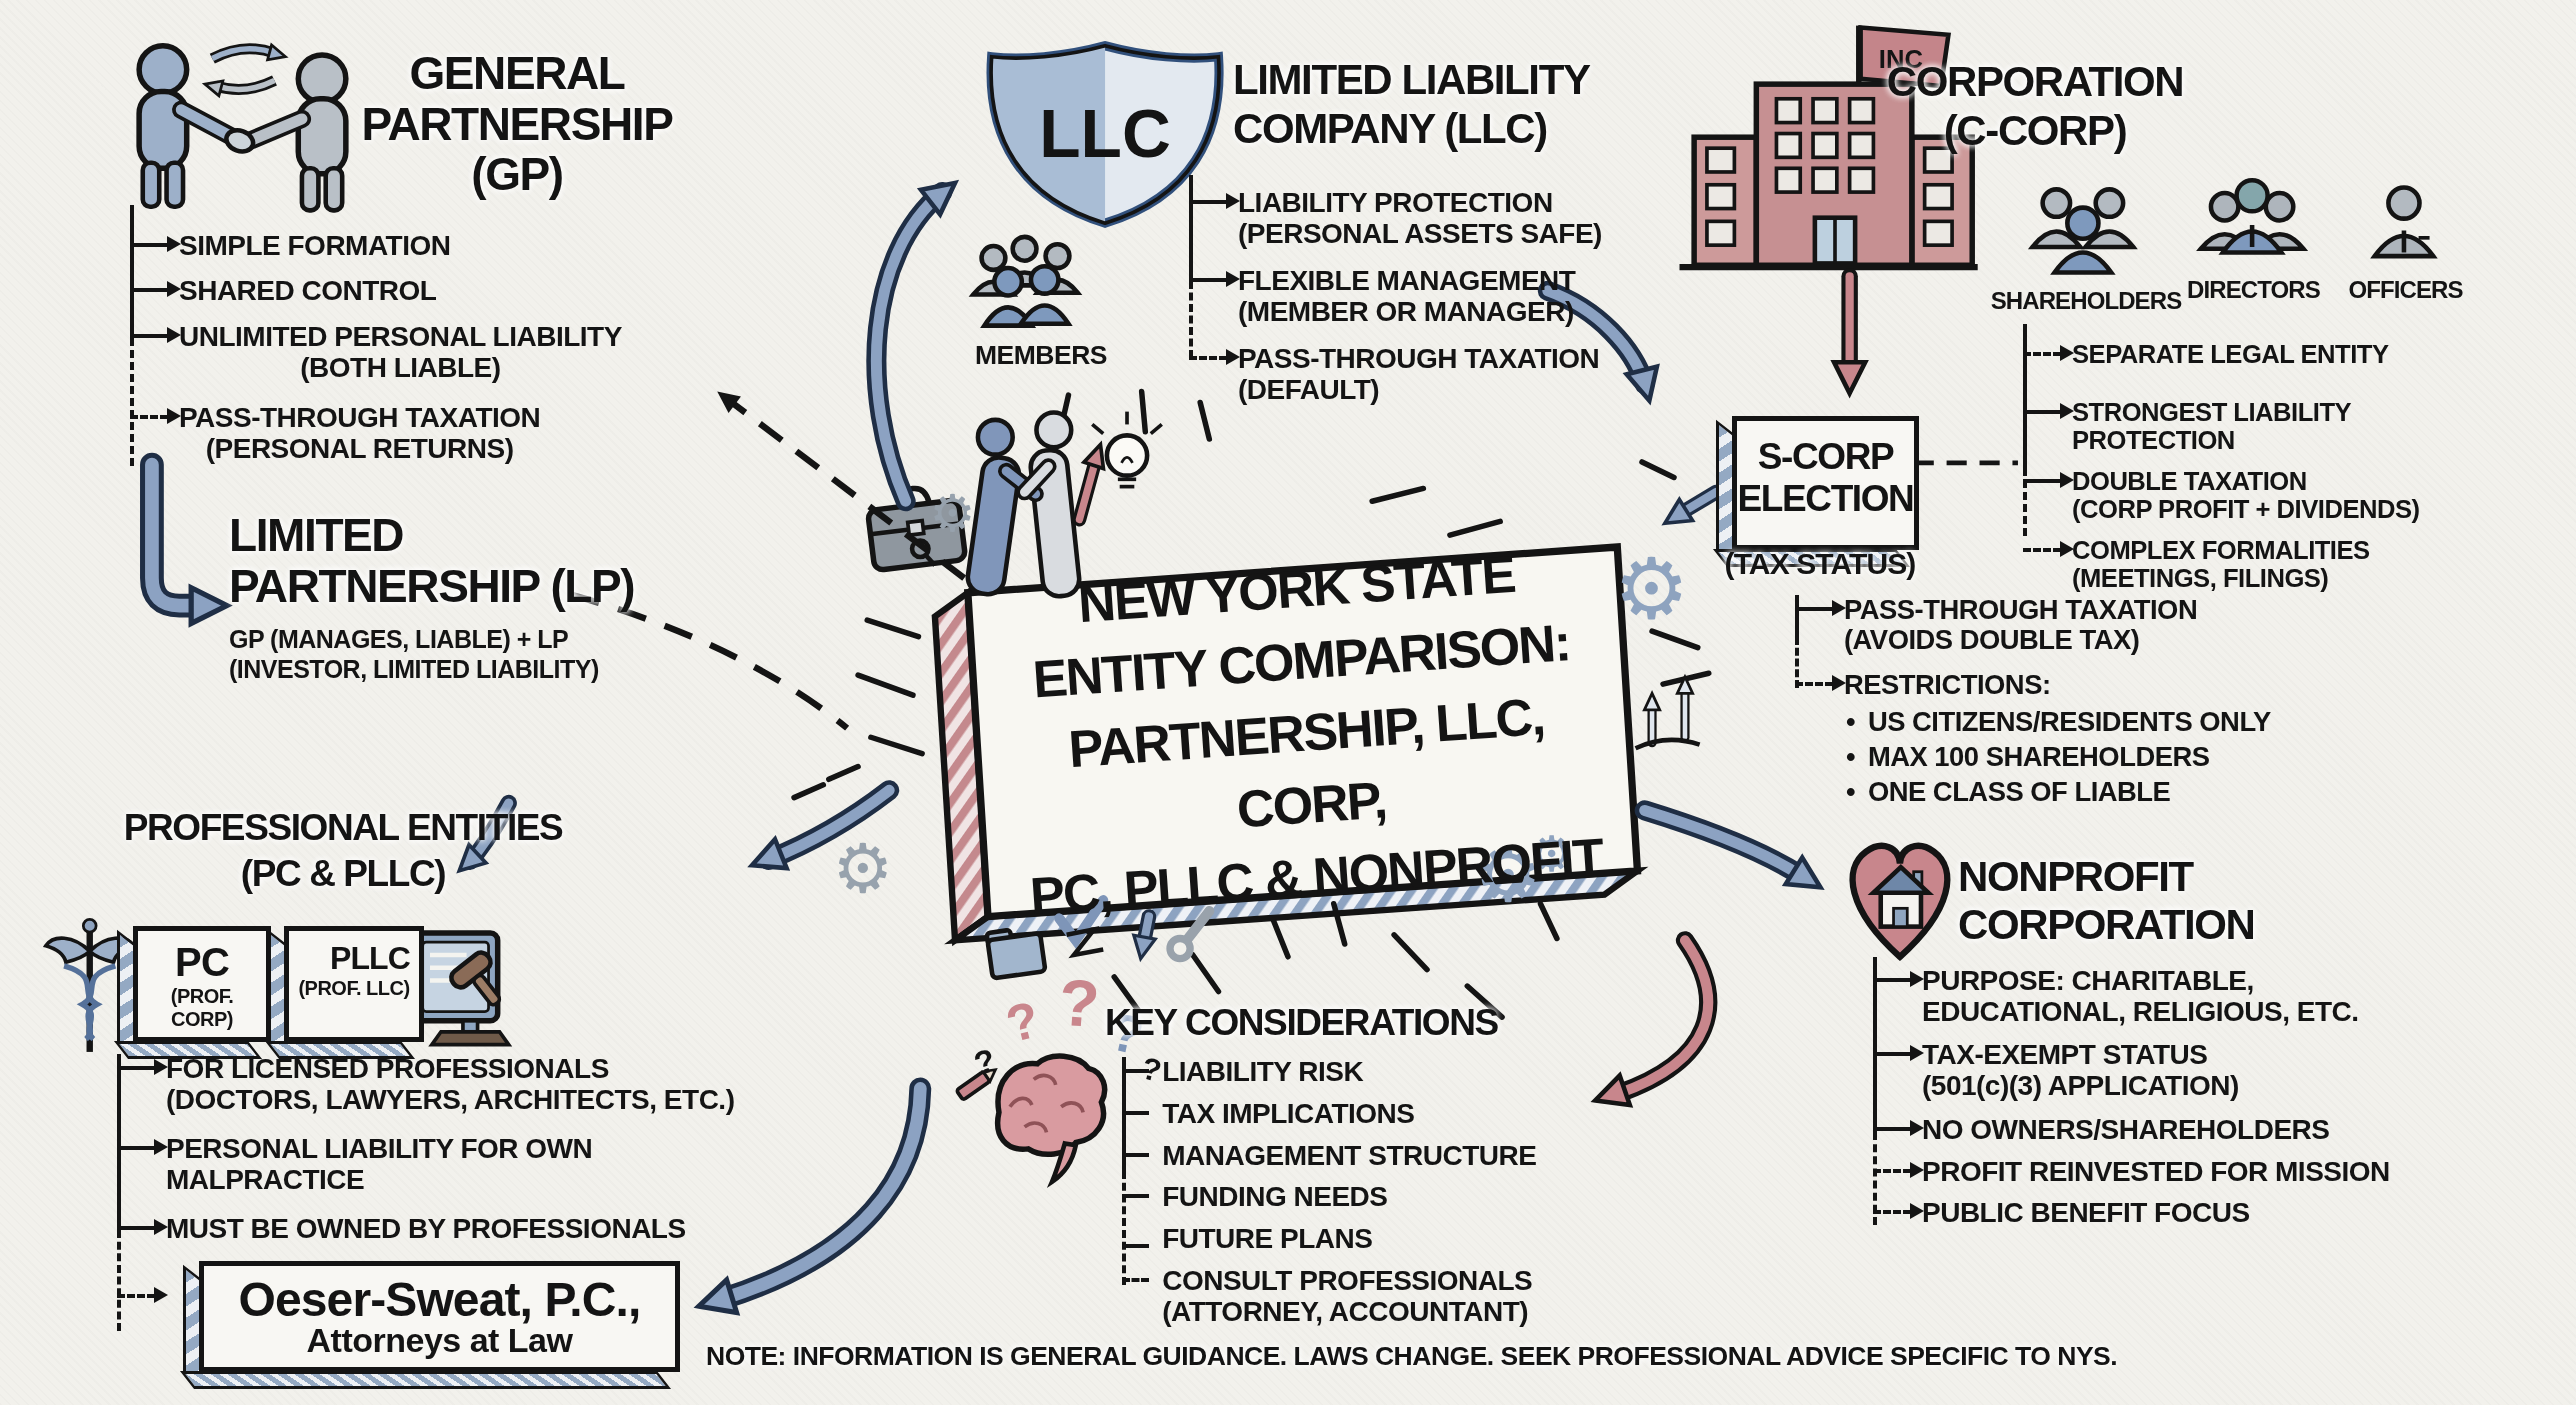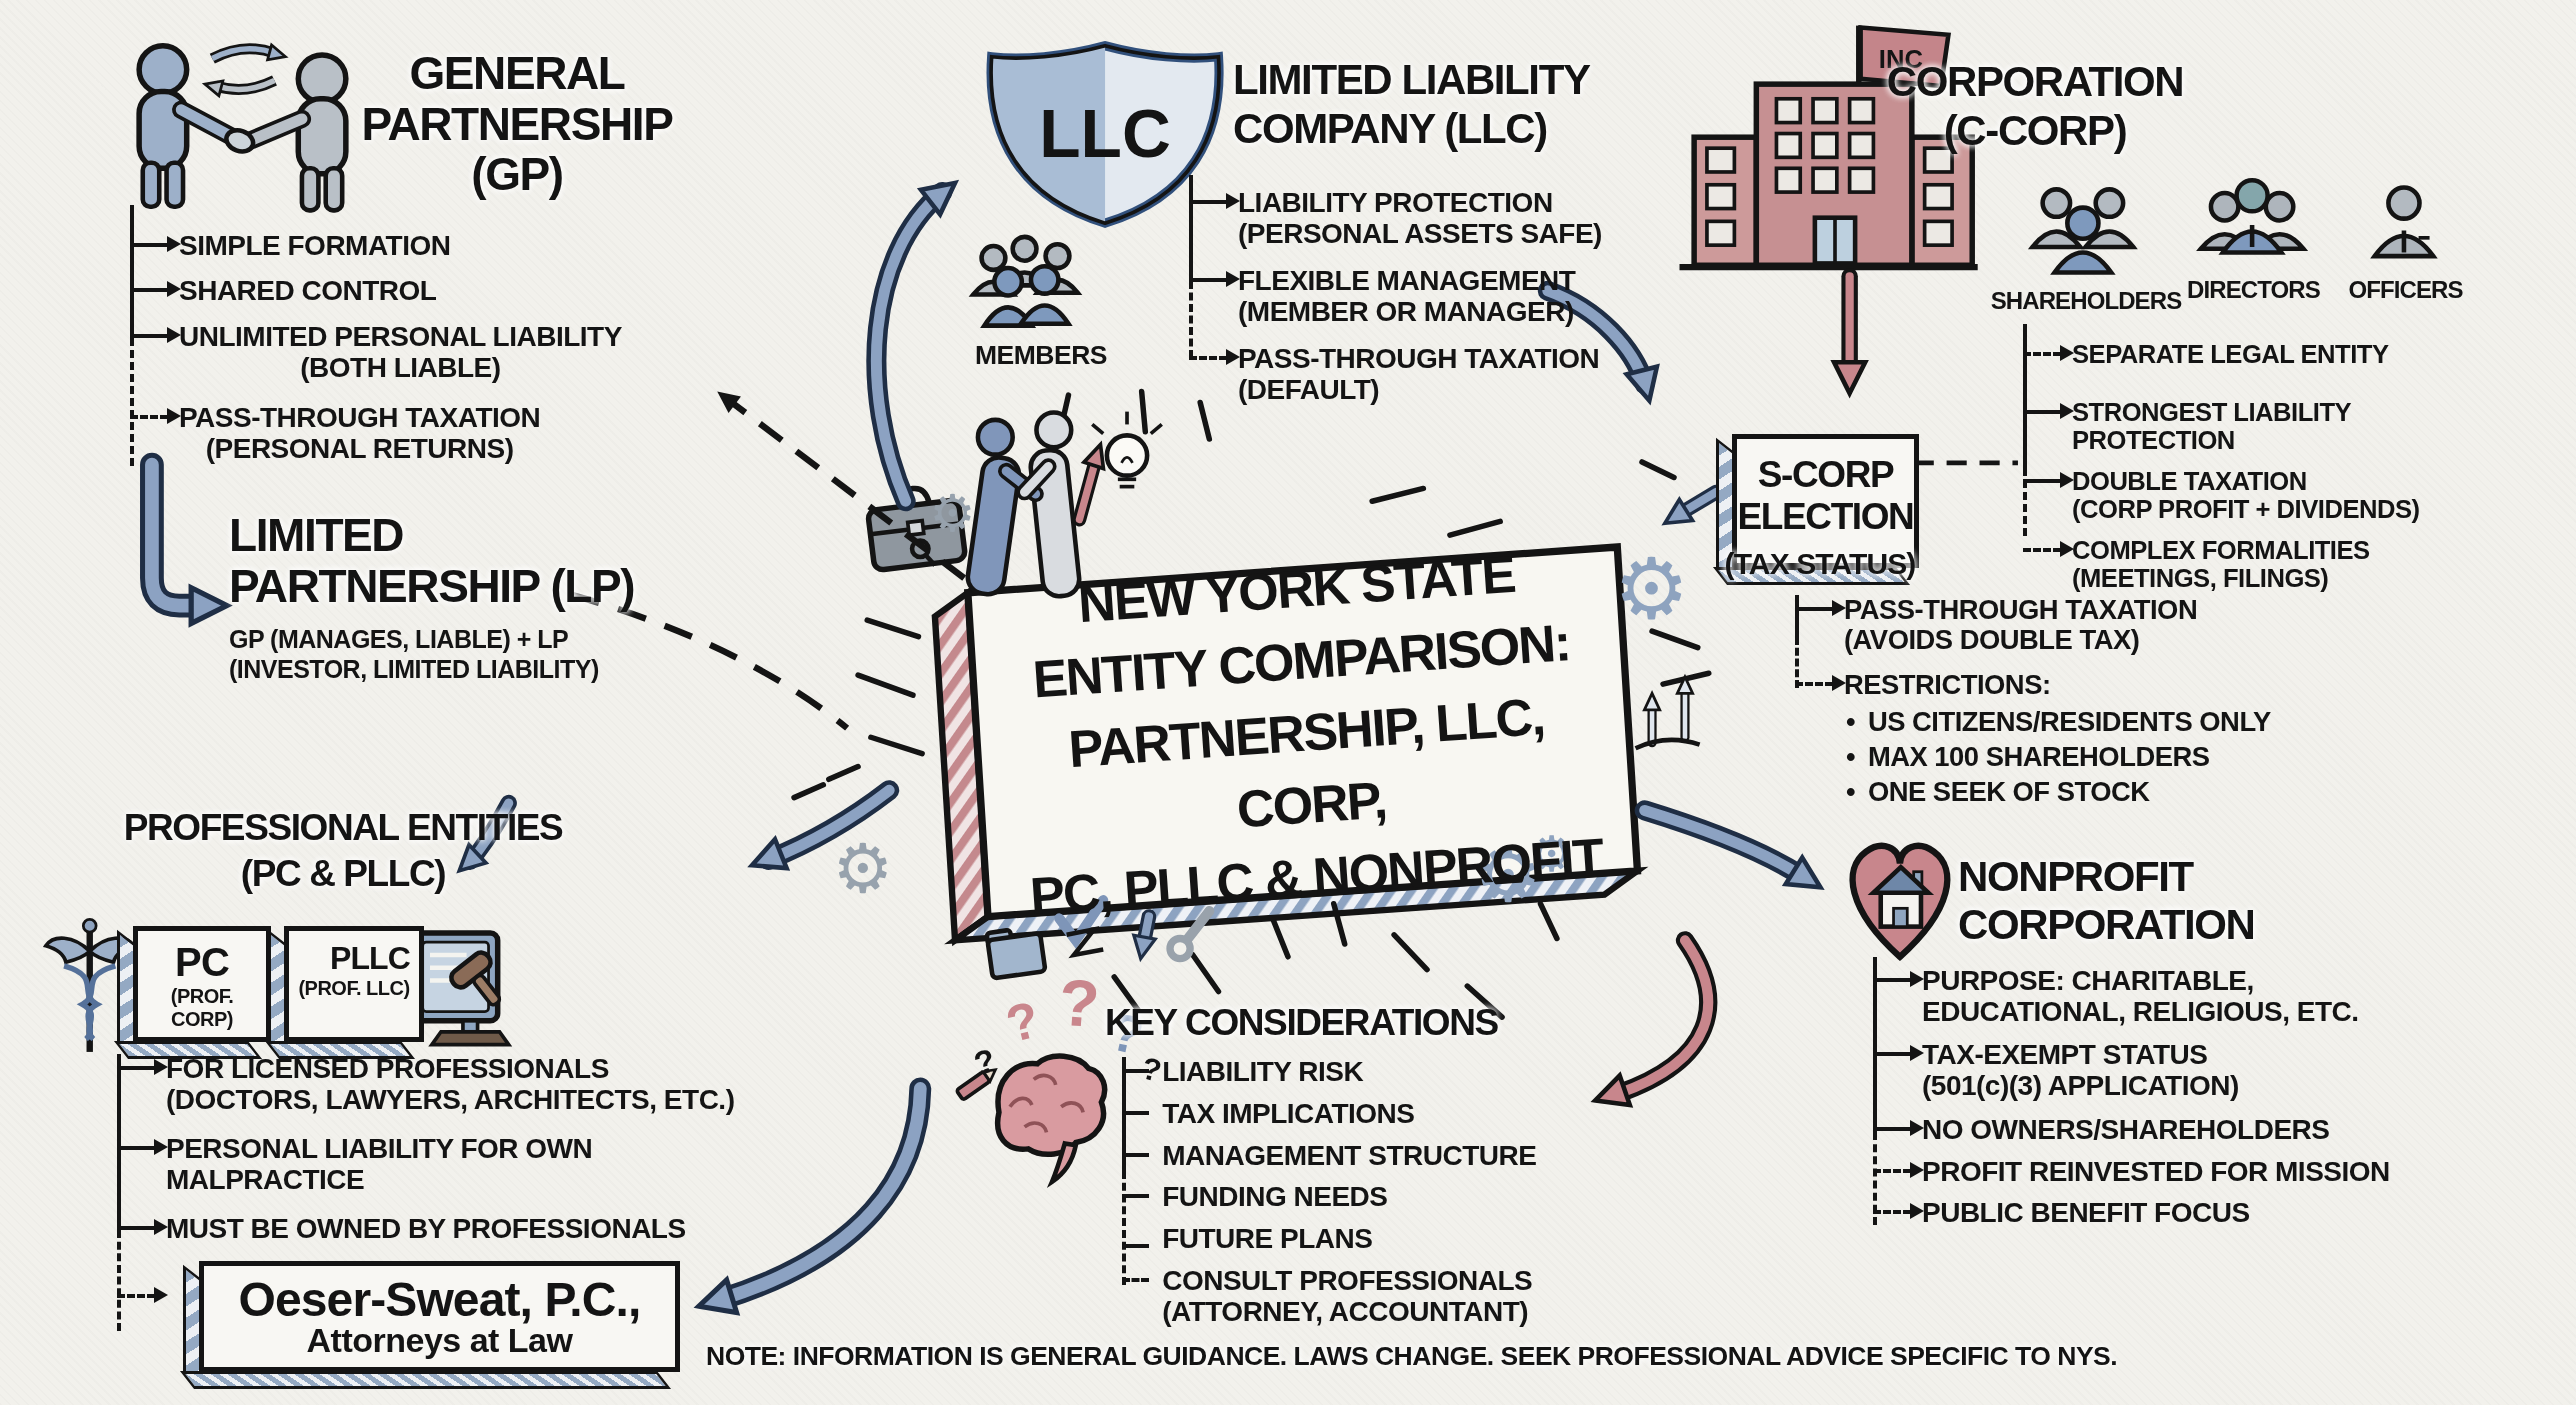--- a/index.html
+++ b/index.html
@@ -478,21 +478,21 @@
       </div>
   <div class="row" style="margin-top:12.8px;">
         <span class="br d"></span>
     <div class="li tx" style="font-size:25.6px;">
           <div>COMPLEX FORMALITIES</div>
           <div class="sub">(MEETINGS, FILINGS)</div>
         </div>
       </div>
 </div>
 
-<div class="box3d ctr" style="left:1732px;top:434px;width:177px;height:124px;">
+<div class="box3d ctr" style="left:1732px;top:416px;width:177px;height:124px;">
   <div class="hd" style="font-size:37px;line-height:42px;padding-top:14.6px;font-weight:700;">
     <div>S-CORP</div>
         <div>ELECTION</div>
   </div>
 </div>
 <div class="t ctr halo" style="left:1701px;top:547px;width:238px;font-size:30px;letter-spacing:-0.9px;">(TAX STATUS)</div>
 <div class="tree" style="left:1795px;top:595px;width:512px;">
   <div class="trunk" style="top:0;height:42px;"></div>
   <div class="trunk d" style="top:42px;height:51px;"></div>
   <div class="row">
@@ -511,21 +511,21 @@
   <div class="dotline" style="margin-top:5.5px;">
         <span class="dot">•</span>
         <span>US CITIZENS/RESIDENTS ONLY</span>
       </div>
   <div class="dotline" style="margin-top:3.7px;">
         <span class="dot">•</span>
         <span>MAX 100 SHAREHOLDERS</span>
       </div>
   <div class="dotline" style="margin-top:3.7px;">
         <span class="dot">•</span>
-        <span>ONE SEEK OF STOCK</span>
+        <span>ONE CLASS OF LIABLE</span>
       </div>
 </div>
 
 <div class="signtext">
   <div>NEW YORK STATE</div>
   <div>ENTITY COMPARISON:</div>
   <div>PARTNERSHIP, LLC, CORP,</div>
   <div>PC, PLLC &amp; NONPROFIT</div>
 </div>
 

